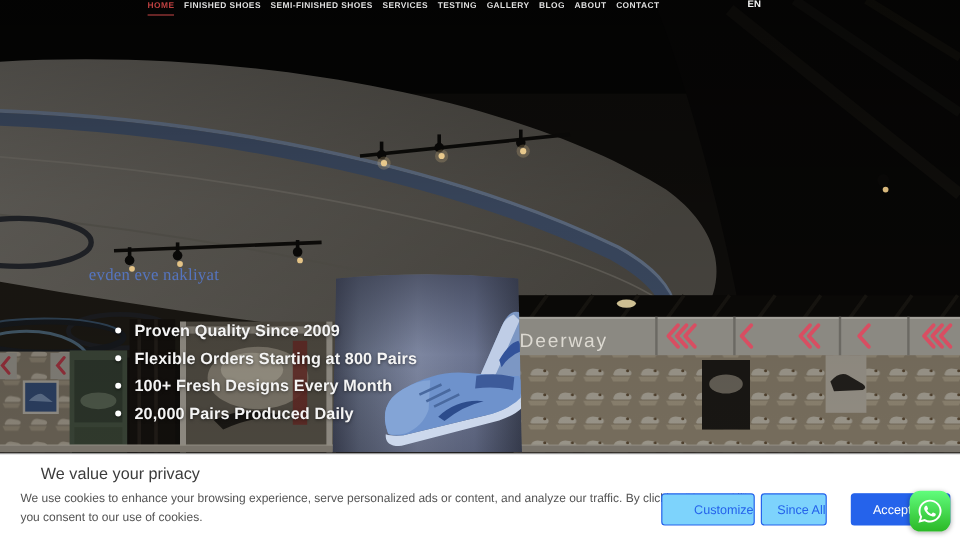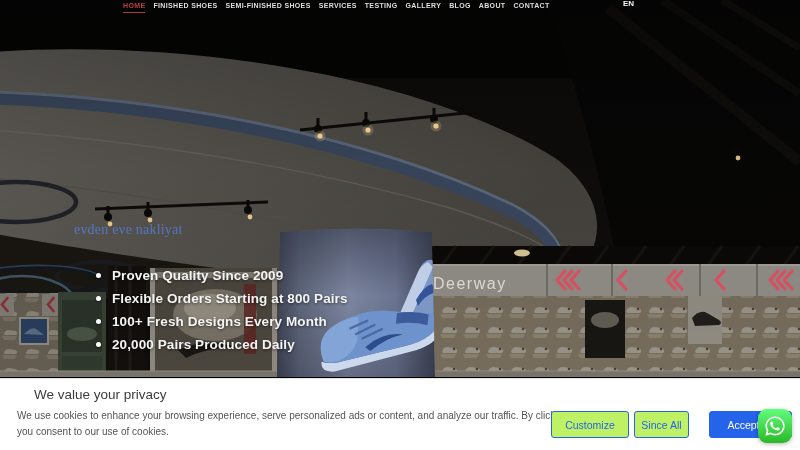--- a/index.html
+++ b/index.html
@@ -26,21 +26,21 @@
   .hero-bullets li::before { content:""; width:5px; height:5px; border-radius:50%; background:#fff; margin-right:11px;
              box-shadow:0 1px 2px rgba(0,0,0,.5); }
 
   
   .cookie { position:absolute; left:0; top:378px; width:800px; height:72px; background:#ffffff;
             border-top:1px solid #e3e3e3; z-index:40; }
   .cookie-title { position:absolute; left:17px; top:8px; font-size:13.5px; color:#3c3c3c;margin-left:17px; }
   .cookie-msg { position:absolute; left:17px; top:29px; font-size:10px; color:#545454; line-height:15.5px; }
   .cookie-btn { position:absolute; top:32px; height:27px; border-radius:3px; font-size:10.5px;
             font-family:"Liberation Sans", sans-serif; cursor:pointer; text-align:center; }
-  .btn-outline { background:#bef264; border:1px solid #2563eb; color:#2563eb; }
+  .btn-outline { background:#7dd3fc; border:1px solid #2563eb; color:#2563eb;text-align:right; }
   .btn-fill { background:#2563eb; border:1px solid #2563eb; color:#ffffff; }
   #btn-customize { left:551px; width:78px; }
   #btn-reject { left:634px; width:55px; }
   #btn-accept { left:709px; width:83px; }
 
   
   .whatsapp { position:absolute; left:758px; top:409px; width:34px; height:34px; border-radius:9px;
               background:linear-gradient(180deg,#61fd7d 0%,#2bb826 100%);
               display:flex; align-items:center; justify-content:center; z-index:50; cursor:pointer;
               box-shadow:0 1px 4px rgba(0,0,0,.3); }

